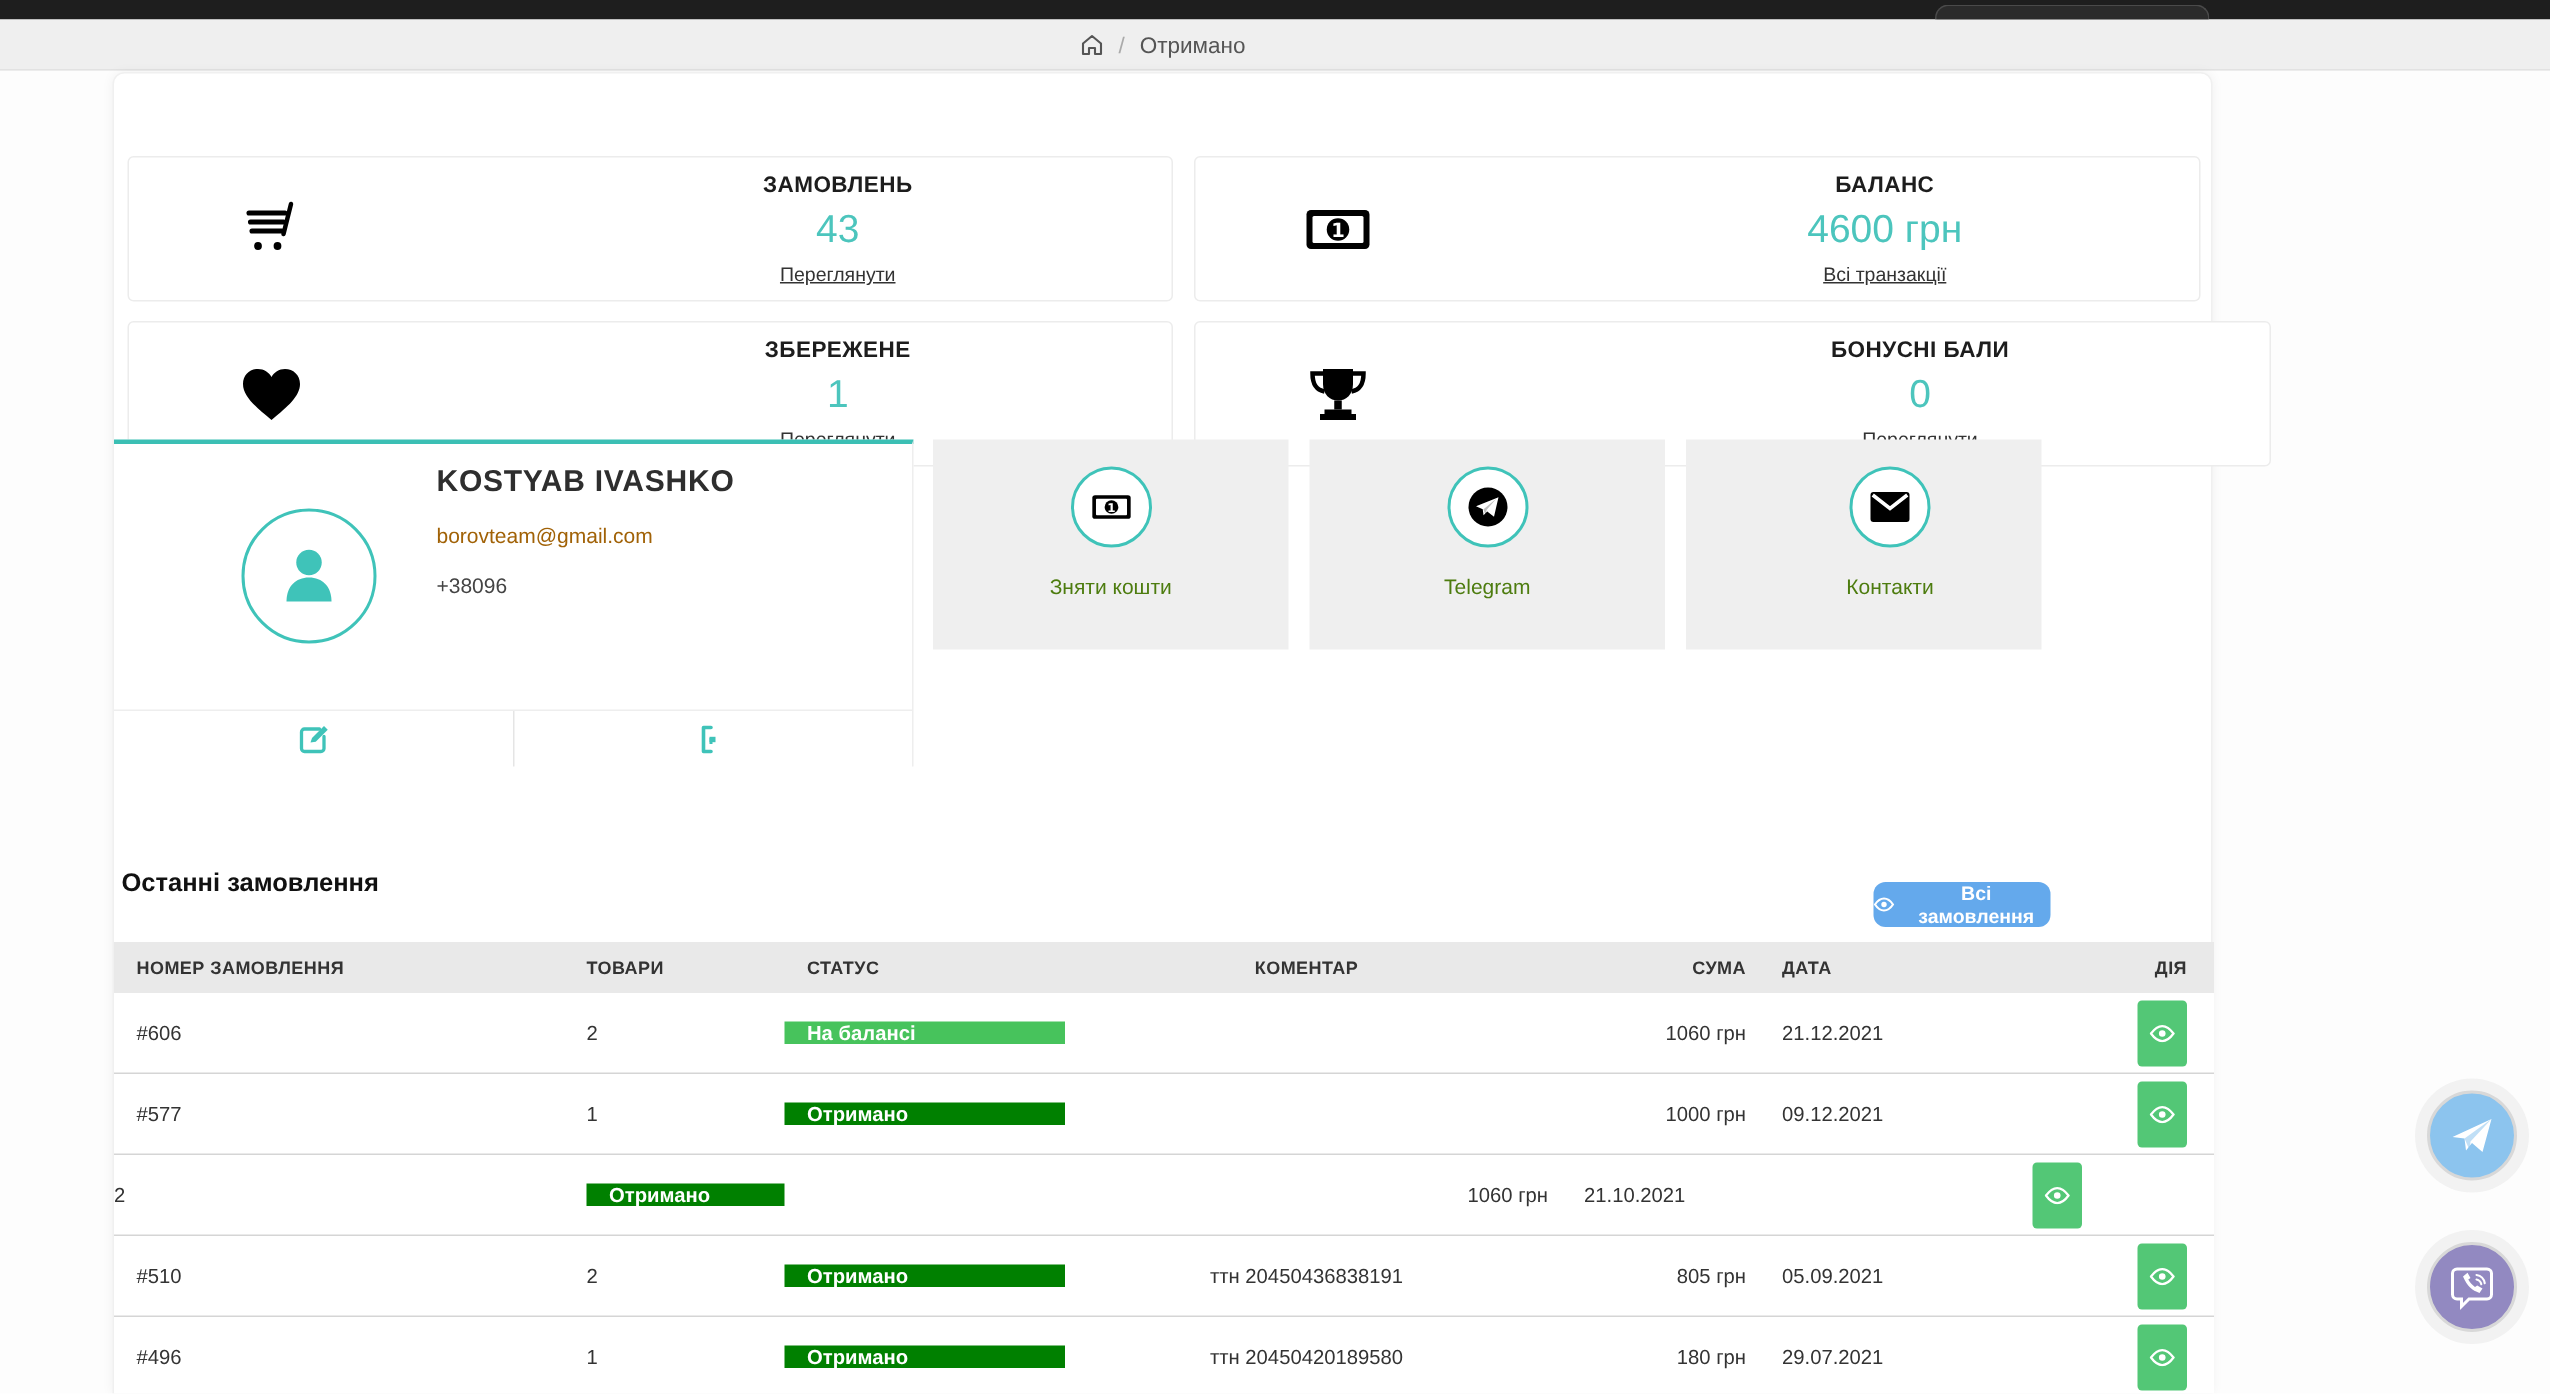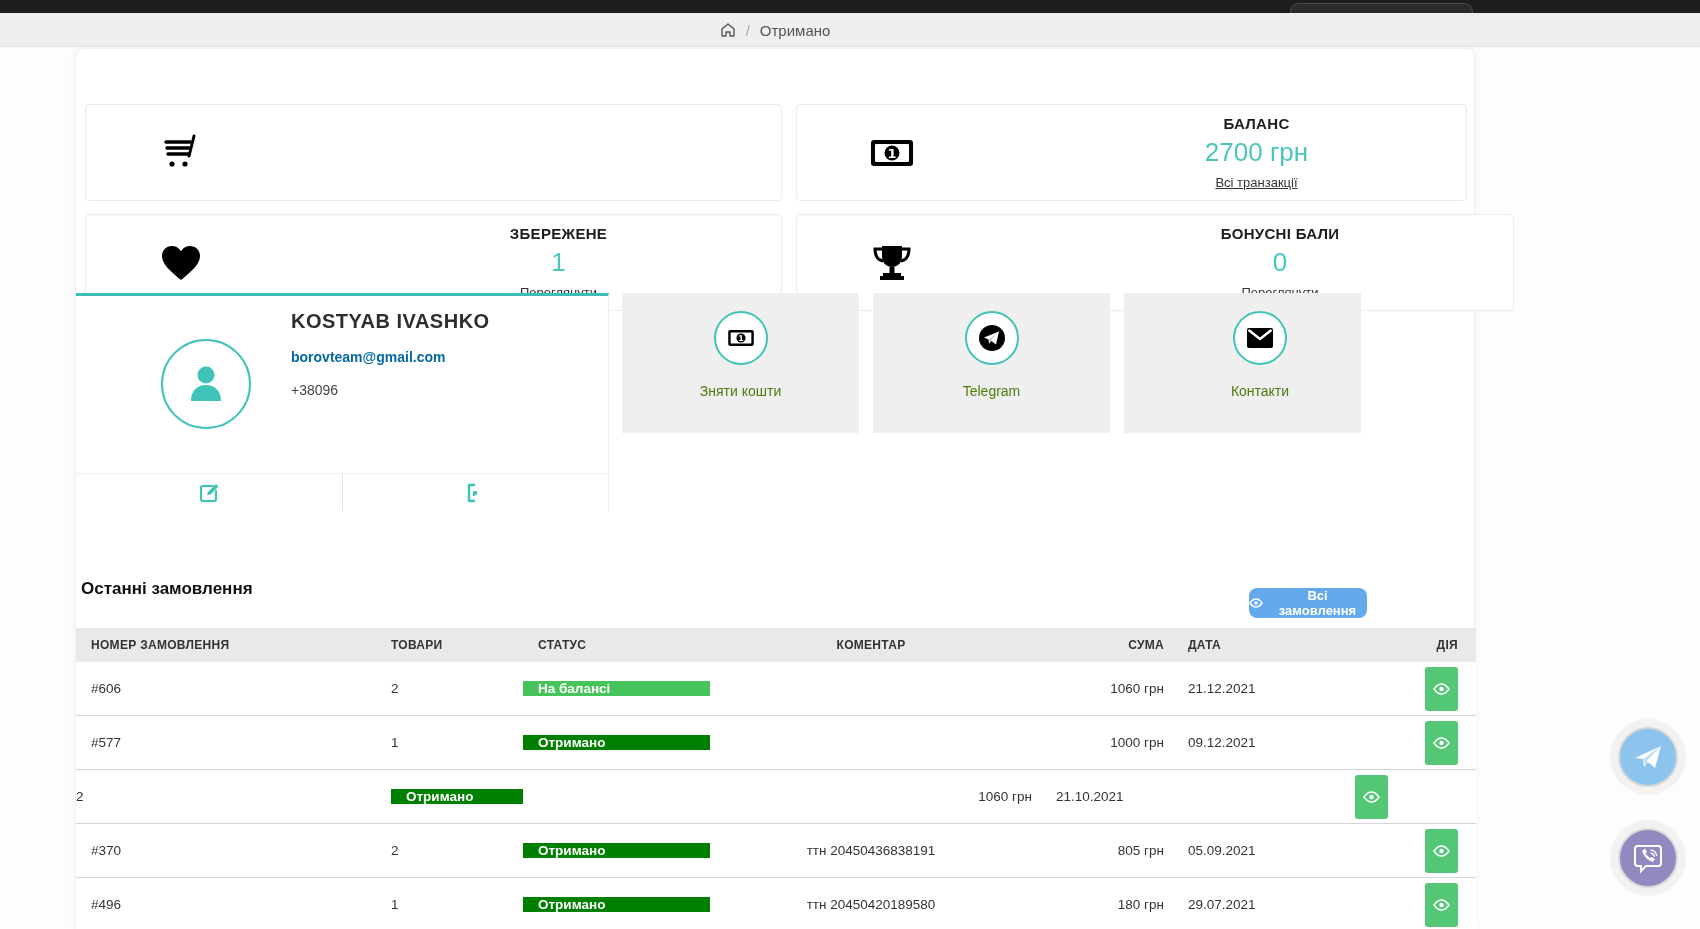--- a/index.html
+++ b/index.html
@@ -37,21 +37,21 @@
   .stat-link { font-size:13px; color:#333; text-decoration:underline; cursor:pointer; }
 
   
   .profile-col { left:0; top:244px; width:533px; height:218px;
     border-top:3px solid #3bbfb4; border-right:1px solid #eee; background:#fff; }
   .avatar { position:absolute; left:85px; top:43px; width:90px; height:90px;
     border:2px solid #3fc3b9; border-radius:50%;
     display:flex; align-items:center; justify-content:center; }
   .ptext { position:absolute; left:215px; right:8px; top:14px; text-align:left; }
   .pname { font-size:20px; font-weight:700; color:#2e2e2e; letter-spacing:.5px; }
-  .pmail { font-size:14px; color:#0369a1; margin-top:16px;font-weight:bold; }
+  .pmail { font-size:14px; color:#a16207; margin-top:16px; }
   .pphone { font-size:14px; color:#444; margin-top:17px; }
   .pfooter { position:absolute; left:0; right:0; bottom:0; height:38px;
     border-top:1px solid #eee; display:flex; }
   .pfoot-cell { flex:1; display:flex; align-items:center; justify-content:center;
     cursor:pointer; }
   .pfoot-cell:first-child { border-right:1px solid #e5e5e5; }
 
   
   .tile { top:244px; width:237px; height:140px; background:#efefef; cursor:pointer;
     display:flex; flex-direction:column; align-items:center; }
@@ -123,34 +123,39 @@
 
     <div class="abs stat" style="left:9px;top:55px;width:697px;height:97px;">
       <div class="ibox">
         <svg width="46" height="42" viewBox="0 0 46 42">
           <path d="M36 4 31 24" stroke="#000" stroke-width="3" stroke-linecap="round"></path>
           <path d="M8 10h24M9 16h22M10 22h20" stroke="#000" stroke-width="3.4" stroke-linecap="round"></path>
           <circle cx="14" cy="32" r="2.6" fill="#000"></circle>
             <circle cx="27" cy="32" r="2.6" fill="#000"></circle>
         </svg>
       </div>
+      <div class="tbox">
+        <div class="stat-label">ЗАМОВЛЕНЬ</div>
+        <div class="stat-value">43</div>
+        <a class="stat-link">Переглянути</a>
+      </div>
     </div>
 
     <div class="abs stat" style="left:720px;top:55px;width:671px;height:97px;">
       <div class="ibox">
         <svg width="46" height="30" viewBox="0 0 46 30">
           <rect x="2" y="2" width="42" height="26" rx="3" fill="#000"></rect>
           <rect x="6" y="6" width="34" height="18" rx="1" fill="#fff"></rect>
           <circle cx="23" cy="15" r="7.5" fill="#000"></circle>
           <text x="23" y="20" font-size="13" font-weight="bold" fill="#fff" text-anchor="middle" font-family="'DejaVu Sans',sans-serif">1</text>
         </svg>
       </div>
       <div class="tbox">
         <div class="stat-label">БАЛАНС</div>
-        <div class="stat-value">2700 грн</div>
+        <div class="stat-value">4600 грн</div>
         <a class="stat-link">Всі транзакції</a>
       </div>
     </div>
 
     <div class="abs stat" style="left:9px;top:165px;width:697px;height:97px;">
       <div class="ibox">
         <svg width="42" height="38" viewBox="0 0 42 38">
             <path d="M21 36C10 27 2 20 2 12 2 6 6.5 2 12 2c4 0 7.3 2.2 9 5.4C22.7 4.2 26 2 30 2c5.5 0 10 4 10 10 0 8-8 15-19 24z" fill="#000"></path>
           </svg>
       </div>
@@ -317,21 +322,21 @@
       <button class="eye-btn">
         <svg width="17" height="12" viewBox="0 0 17 12">
                   <path d="M1 6c2.5-3.5 5-5 7.5-5S13.5 2.5 16 6c-2.5 3.5-5 5-7.5 5S3.5 9.5 1 6z" fill="none" stroke="#fff" stroke-width="1.5"></path>
                   <circle cx="8.5" cy="6" r="2.2" fill="#fff"></circle>
                 </svg>
       </button>
     </div>
   </div>
 
   <div class="trow tbody-row">
-    <div class="cell c-num">#370</div>
+    <div class="cell c-num">#510</div>
     <div class="cell c-items">2</div>
     <div class="cell c-status">
               <div class="status-inner" style="background: rgb(0, 128, 0);">Отримано</div>
             </div>
     <div class="cell c-comment">ттн 20450436838191</div>
     <div class="cell c-sum">805 грн</div>
     <div class="cell c-date">05.09.2021</div>
     <div class="cell c-act">
       <button class="eye-btn">
         <svg width="17" height="12" viewBox="0 0 17 12">

